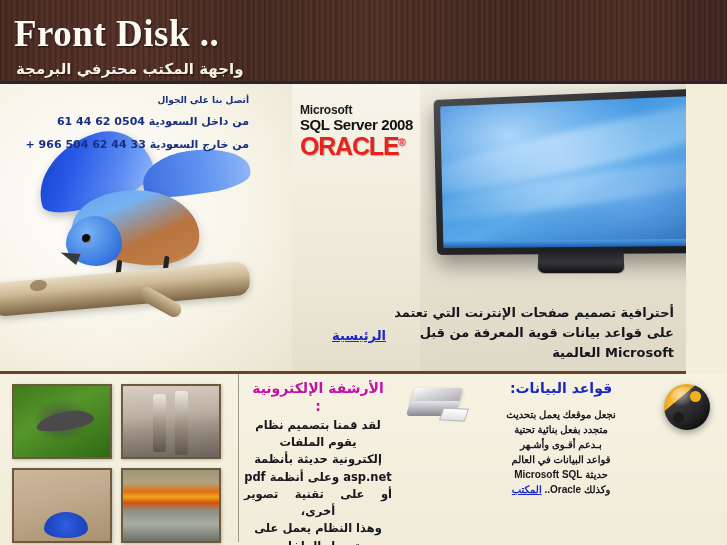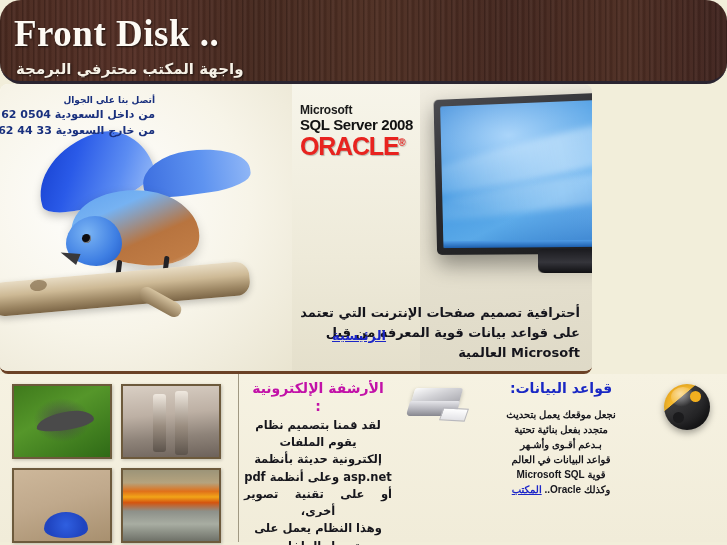--- a/index.html
+++ b/index.html
@@ -20,44 +20,42 @@
     background:
       repeating-linear-gradient(90deg,
         rgba(0,0,0,0.16) 0px, rgba(0,0,0,0.16) 1px,
         rgba(255,255,255,0.035) 2px, rgba(255,255,255,0.035) 4px,
         rgba(0,0,0,0.09) 5px, rgba(0,0,0,0.09) 7px,
         rgba(255,255,255,0.02) 8px, rgba(255,255,255,0.02) 11px),
       linear-gradient(90deg, #4a2a20 0%, #553026 18%, #472a20 35%,
                       #503024 52%, #452820 70%, #4e2e23 86%, #412520 100%);
     border-bottom: 3px solid #2a2430;
     overflow: hidden;
-    border-radius: 21px;
   }
   .brand-title {
     position: absolute; left: 14px; top: 12px;
     font-family: "Liberation Serif", "DejaVu Serif", serif;
     font-size: 37px; font-weight: bold; color: #fdfaf4;
     letter-spacing: 0.5px; white-space: nowrap;
     text-shadow: 1px 1px 2px rgba(0,0,0,0.6);
   }
   .brand-sub {
     position: absolute; left: 16px; top: 60px;
     font-family: "DejaVu Sans", sans-serif;
     font-size: 15px; font-weight: bold; color: #f6f1e6;
     direction: rtl; white-space: nowrap;
     text-shadow: 1px 1px 2px rgba(0,0,0,0.55);
   }
 
   
   .banner {
-    position: relative; width: 592px; height: 290px;
+    position: relative; width: 686px; height: 290px;
     background: linear-gradient(160deg, #fdfcf5 0%, #f3efe0 45%, #eae5d2 100%);
     border-bottom: 3px solid #6b4226;
     overflow: hidden;
-    border-radius: 8px;
   }
 
   
   .bird-photo {
     position: absolute; left: 0; top: 0; width: 292px; height: 290px;
     background: radial-gradient(ellipse at 35% 40%, #ffffff 0%, #f7f4e8 55%, #e9e4d0 100%);
     overflow: hidden;
   }
   .branch {
     position: absolute; left: -10px; top: 188px; width: 260px; height: 34px;
@@ -117,21 +115,21 @@
   .bird-leg.a { left: 116px; top: 176px; }
   .bird-leg.b { left: 163px; top: 172px; height: 26px; }
 
   
   .phone-block {
     position: absolute; right: 8px; top: 12px;
     direction: rtl; text-align: right; color: #19307e;
     font-family: "DejaVu Sans", sans-serif;
   }
   .phone-title { font-size: 9px; font-weight: bold; line-height: 1.45; }
-  .phone-line  { font-size: 11px; font-weight: bold; line-height: 1.45; white-space: nowrap; }
+  .phone-line  { font-size: 11px; font-weight: bold; line-height: 1.45; white-space: nowrap; margin-top: 7px; }
 
   
   .logo-plate {
     position: absolute; left: 292px; top: 0; width: 128px; height: 290px;
     background: linear-gradient(180deg, #f7f5ea 0%, #eeead9 60%, #e4dfcb 100%);
   }
   .ms-word  { font-size: 12px; font-weight: bold; color: #1a1a1a;
               font-family: "Liberation Sans", sans-serif; letter-spacing: -.2px; }
   .sql-word { font-size: 15px; font-weight: bold; color: #111; margin-top: -1px;
               font-family: "Liberation Sans", sans-serif; letter-spacing: -.4px; white-space: nowrap; }
@@ -437,21 +435,21 @@
       </div>
     </div>
 
     <div class="database">
       <div class="db-title">قواعد البيانات:</div>
       <div class="db-body">
         <div>نجعل موقعك يعمل بتحديث</div>
         <div>متجدد بفعل بنائية تحتية</div>
         <div>بـدعم أقـوى وأشـهر</div>
         <div>قواعد البيانات في العالم</div>
-        <div>قوية Microsoft SQL</div>
+        <div>حديثة Microsoft SQL</div>
         <div>
           <span>وكذلك Oracle..</span>
           <span class="db-more">المكتب</span>
         </div>
       </div>
     </div>
 
     <div class="sphere-col">
       <div class="sphere">
         <div class="sphere-dot-a"></div>

